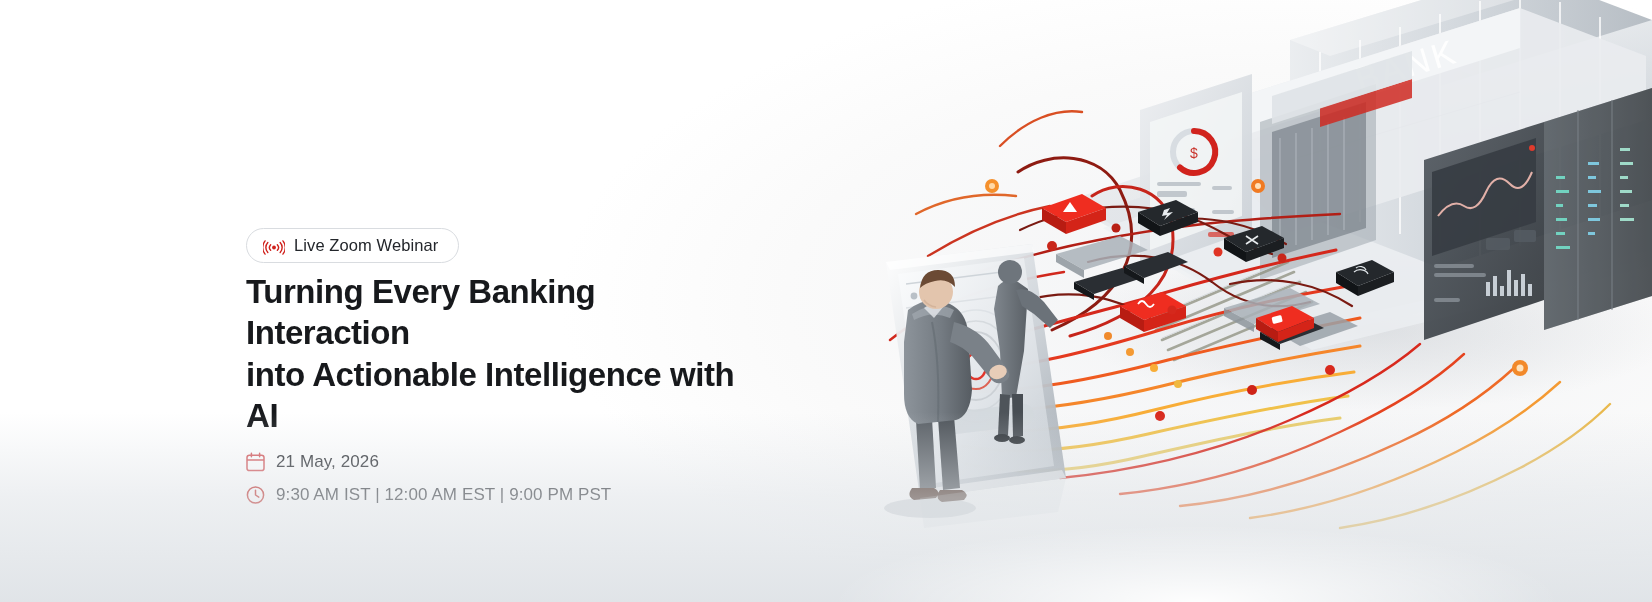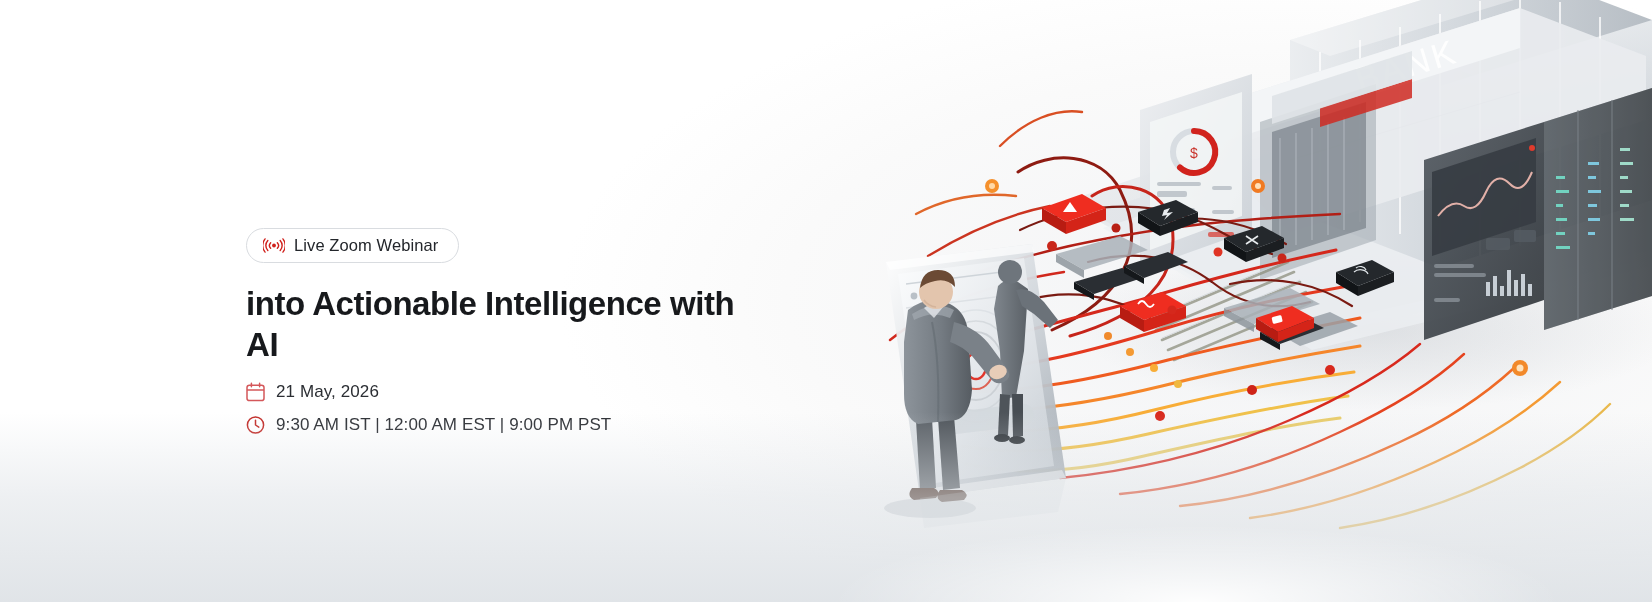--- a/index.html
+++ b/index.html
@@ -30,26 +30,26 @@
     pointer-events:none;
   }
 
   
   .content {
     position:absolute;
     left:246px; top:228px;
     width:560px;
   }
   .badge {
-    display:inline-flex; align-items:center; gap:9px;
+    display:inline-flex; align-items:flex-end; gap:9px;
     border:1.5px solid #d9dce0;
     border-radius:22px;
     padding:7px 20px 7px 16px;
     background:#ffffff;
-    margin-bottom:20px;
+    margin-bottom:8px;
   }
   .badge-label {
     font-size:16.5px;
     color:#23262b;
     letter-spacing:.1px;
     white-space:nowrap;
   }
   .live-icon { display:block; width:22px; height:15px; flex:none; }
 
   h1.headline {
@@ -98,20 +98,21 @@
           <path d="M5.6 2.9a9 9 0 0 0 0 12.2" stroke="#d0211c" stroke-width="1.7" stroke-linecap="round"></path>
           <path d="M20.4 2.9a9 9 0 0 1 0 12.2" stroke="#d0211c" stroke-width="1.7" stroke-linecap="round"></path>
           <path d="M2.3 1.0a12.6 12.6 0 0 0 0 16" stroke="#d0211c" stroke-width="1.6" stroke-linecap="round"></path>
           <path d="M23.7 1.0a12.6 12.6 0 0 1 0 16" stroke="#d0211c" stroke-width="1.6" stroke-linecap="round"></path>
         </svg>
       </span>
       <span class="badge-label">Live Zoom Webinar</span>
     </div>
 
     <h1 class="headline">
+      <span class="ln">Turning Every Banking Interaction</span>
       <span class="ln">into Actionable Intelligence with AI</span>
     </h1>
 
     <div class="meta-row">
       <span>
         <svg class="meta-icon" width="19" height="20" viewBox="0 0 19 20" fill="none" xmlns="http://www.w3.org/2000/svg">
           <rect x="1" y="3.2" width="17" height="15.4" rx="2.4" stroke="#d4575a" stroke-width="1.5"></rect>
           <path d="M1 8.0h17" stroke="#d4575a" stroke-width="1.5"></path>
           <path d="M5.4 1.2v3.6M13.6 1.2v3.6" stroke="#d4575a" stroke-width="1.5" stroke-linecap="round"></path>
         </svg>

